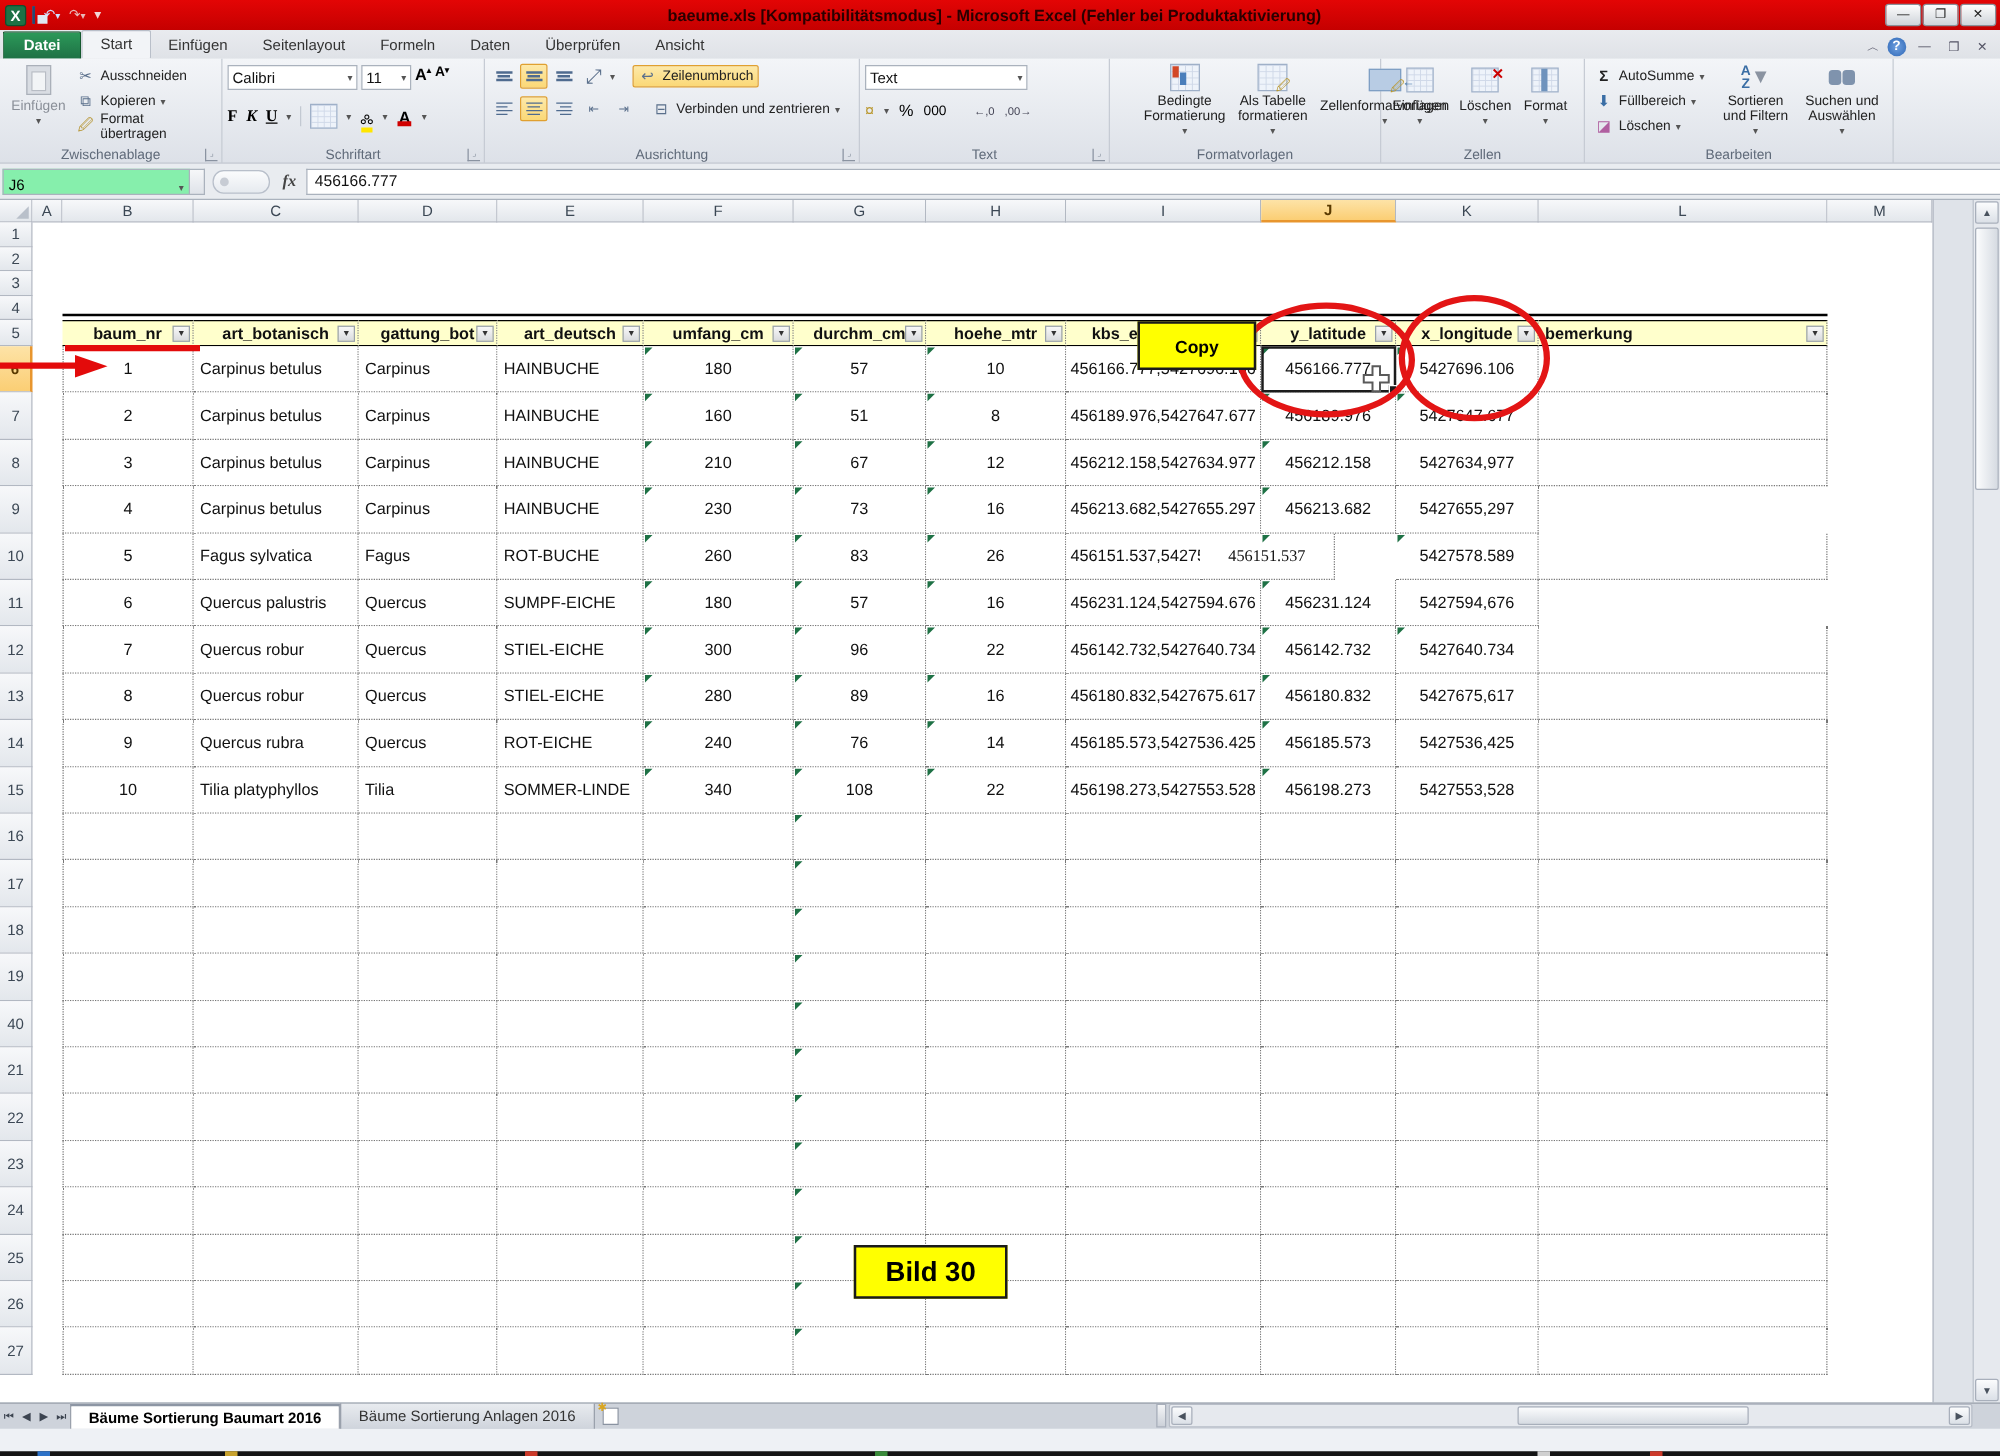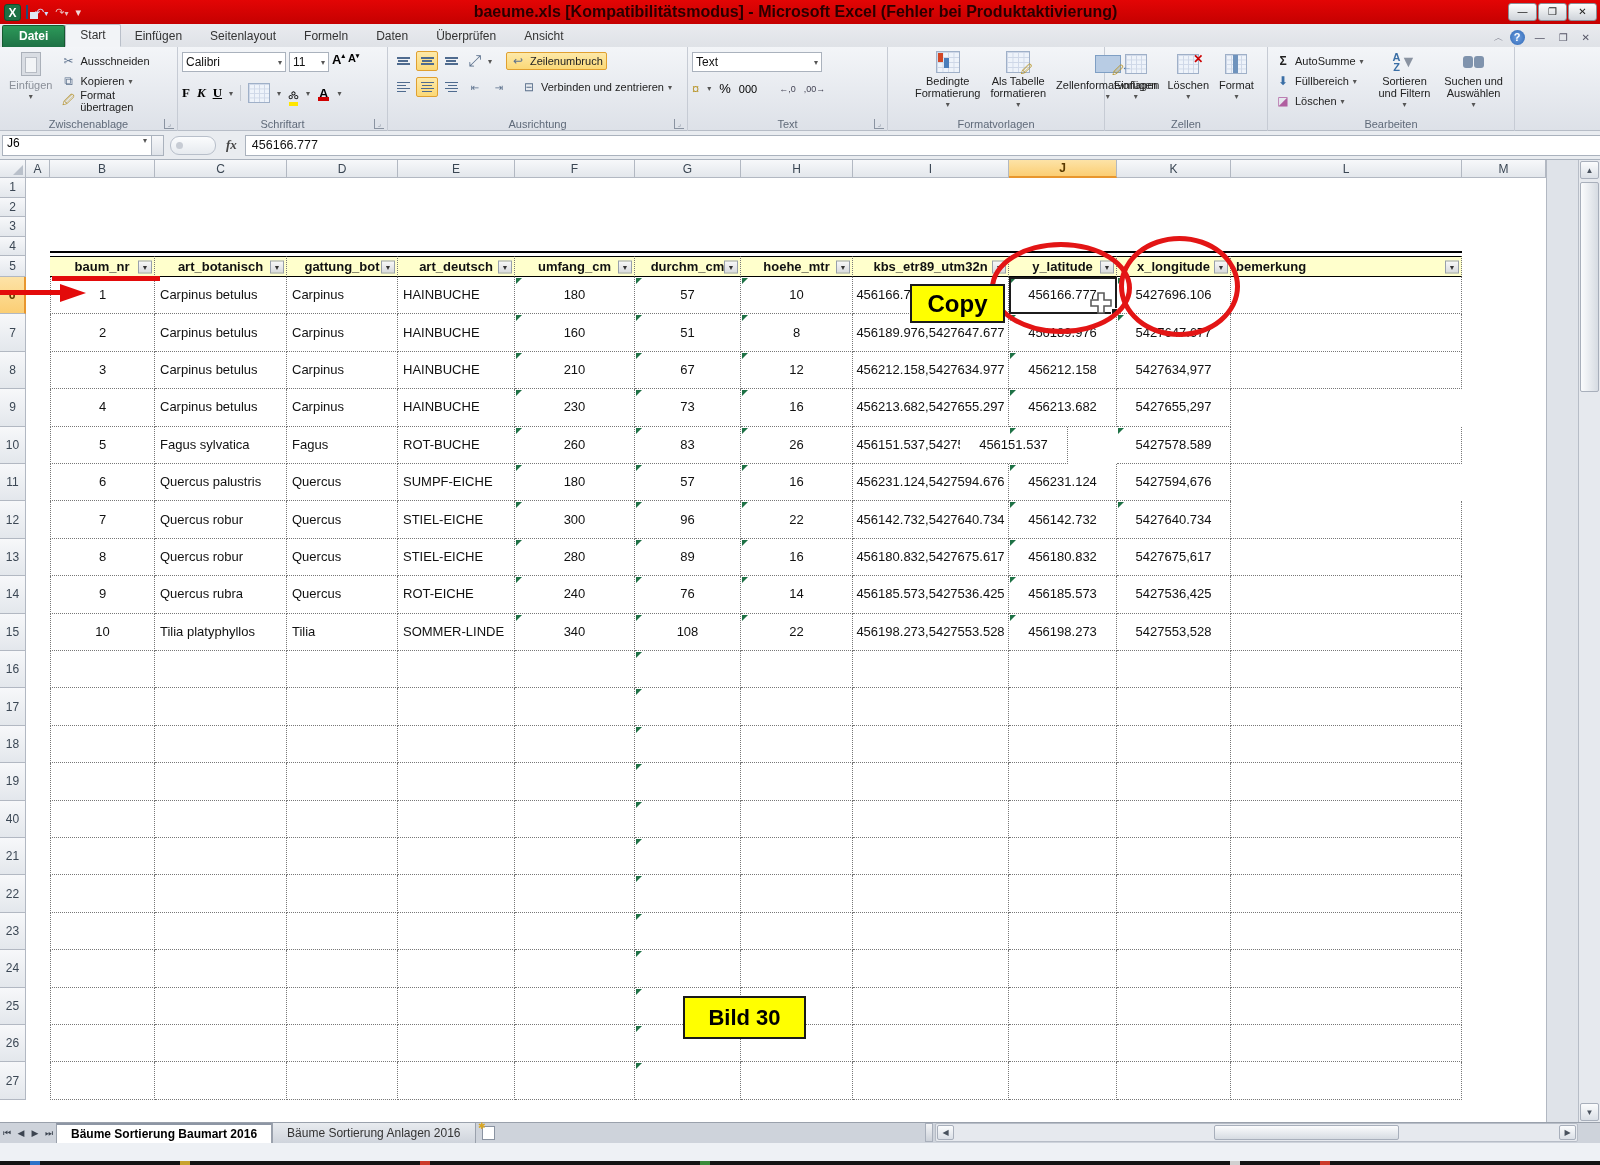--- a/index.html
+++ b/index.html
@@ -9,21 +9,21 @@
 
   
   #titlebar { position:absolute; left:0; top:0; width:1600px; height:24px;
     background:linear-gradient(#e30505,#c50000); display:flex; align-items:center; }
   .qat { display:flex; align-items:center; gap:3px; padding-left:4px; }
   .xl-logo { width:17px; height:17px; background:#1e7145; border-radius:3px; color:#fff;
     font-weight:bold; font-size:12px; text-align:center; line-height:17px; border:1px solid #0f4f2d;}
   .qbtn { color:#eef; font-size:11px; height:18px; line-height:18px; padding:0 2px; }
   .save-ic { width:14px; height:14px; background:#3a6ea5; border:1px solid #244a73; position:relative;}
   .save-ic:before{content:""; position:absolute; left:3px; top:6px; width:8px; height:7px; background:#dfe8f2;}
-  .tb-title { flex:1; text-align:center; color:#2a0000; font-size:16px; font-weight:bold; }
+  .tb-title { flex:1; text-align:center; color:#2a0000; font-size:13px; font-weight:bold; }
   .winbtns { display:flex; gap:1px; padding-right:3px; }
   .wbtn { width:29px; height:18px; background:linear-gradient(#fdfdfd,#cfd4da); border:1px solid #8a9099;
     border-radius:3px; font-size:10px; text-align:center; line-height:16px; color:#222; }
 
   
   #tabrow { position:absolute; left:0; top:24px; width:1600px; height:23px;
     background:linear-gradient(#e9ebef,#dfe2e7); display:flex; align-items:flex-end; }
   .file-tab { background:linear-gradient(#2c9959,#1e7145); color:#fff; font-weight:bold;
     padding:3px 16px 4px; font-size:12px; border:1px solid #15592f; border-bottom:none;
     margin-left:2px; border-radius:2px 2px 0 0;}
@@ -67,22 +67,22 @@
     linear-gradient(#cfd8e8 1px, transparent 1px) 0 0/100% 25%,
     linear-gradient(90deg,#cfd8e8 1px, transparent 1px) 0 0/25% 100%, #eef3fa;
     border:1px solid #9fb0c8; position:relative;}
   .fontletter { font-weight:bold; font-size:13px; font-family:"Liberation Serif",serif; }
   .ustack { position:relative; }
   .clrbar { position:absolute; left:1px; right:1px; bottom:0; height:4px; }
 
   
   #fbar { position:absolute; left:0; top:131px; width:1600px; height:29px;
     background:#e9ecf0; border-bottom:1px solid #aab2bd; display:flex; align-items:center; }
-  #namebox { width:150px; height:21px; background:#ffffff; border:1px solid #aab2bd; margin-left:2px;
-    display:flex; align-items:flex-start; justify-content:space-between; padding:0 4px; font-size:12px;}
+  #namebox { width:150px; height:21px; background:#86efac; border:1px solid #aab2bd; margin-left:2px;
+    display:flex; align-items:flex-end; justify-content:space-between; padding:0 4px; font-size:12px;}
   .nb-split { width:12px; height:21px; background:linear-gradient(#f6f7f9,#dfe3e9); border:1px solid #aab2bd; border-left:none;}
   .fx-pill { width:46px; height:19px; border:1px solid #b8bfca; border-radius:9px; background:linear-gradient(#fbfcfd,#e6eaef);
     margin-left:6px; display:flex; align-items:center; padding-left:5px;}
   .fx-dot { width:7px; height:7px; border-radius:50%; background:#c7ccd4; }
   .fx { font-family:"Liberation Serif",serif; font-style:italic; font-weight:bold; font-size:13px; color:#444; margin:0 8px 0 10px;}
   #fvalue { flex:1; height:21px; background:#fff; border:1px solid #aab2bd; border-right:none;
     font-size:12.5px; display:flex; align-items:center; padding-left:6px; color:#111;}
 
   
   #sheet { position:absolute; left:0; top:160px; width:1578px; height:962px; background:#fff; overflow:hidden; }
@@ -592,21 +592,21 @@
       <div class="cell lft" style="left: 155px; top: 266.6px; width: 132px; height: 37.4px; line-height: 16px;">Fagus sylvatica</div>
       <div class="cell lft" style="left: 287px; top: 266.6px; width: 111px; height: 37.4px; line-height: 16px;">Fagus</div>
       <div class="cell lft" style="left: 398px; top: 266.6px; width: 117px; height: 37.4px; line-height: 16px;">ROT-BUCHE</div>
       <div class="cell cen" style="left: 515px; top: 266.6px; width: 120px; height: 37.4px; line-height: 16px;">260</div>
       <span class="tri" style="left: 516px; top: 267.6px; position: absolute;"></span>
       <div class="cell cen" style="left: 635px; top: 266.6px; width: 106px; height: 37.4px; line-height: 16px;">83</div>
       <span class="tri" style="left: 636px; top: 267.6px; position: absolute;"></span>
       <div class="cell cen" style="left: 741px; top: 266.6px; width: 112px; height: 37.4px; line-height: 16px;">26</div>
       <span class="tri" style="left: 742px; top: 267.6px; position: absolute;"></span>
       <div class="cell cen" style="left: 853px; top: 266.6px; width: 156px; height: 37.4px; line-height: 16px;">456151.537,5427578.589</div>
-      <div class="cell cen" style="left: 960px; top: 266.6px; width: 108px; height: 37.4px; line-height: 16px;">456151.537</div>
+      <div class="cell cen" style="left: 960px; top: 266.6px; width: 108px; height: 37.4px; line-height: 16px; font-family: Liberation Serif, serif;">456151.537</div>
       <span class="tri" style="left: 1010px; top: 267.6px; position: absolute;"></span>
       <div class="cell cen" style="left: 1117px; top: 266.6px; width: 114px; height: 37.4px; line-height: 16px;">5427578.589</div>
       <span class="tri" style="left: 1118px; top: 267.6px; position: absolute;"></span>
       <div class="cell lft" style="left: 1231px; top: 266.6px; width: 231px; height: 37.4px; line-height: 16px; padding: 2px 4px;"></div>
       <div class="cell cen" style="left: 50px; top: 304px; width: 105px; height: 37.4px; line-height: 16px; border-left: 1px dotted rgb(119, 119, 119);">6</div>
       <div class="cell lft" style="left: 155px; top: 304px; width: 132px; height: 37.4px; line-height: 16px;">Quercus palustris</div>
       <div class="cell lft" style="left: 287px; top: 304px; width: 111px; height: 37.4px; line-height: 16px;">Quercus</div>
       <div class="cell lft" style="left: 398px; top: 304px; width: 117px; height: 37.4px; line-height: 16px;">SUMPF-EICHE</div>
       <div class="cell cen" style="left: 515px; top: 304px; width: 120px; height: 37.4px; line-height: 16px;">180</div>
       <span class="tri" style="left: 516px; top: 305px; position: absolute;"></span>
@@ -864,20 +864,20 @@
     <span class="tsdot" style="left:1230px;background:#d0d0d0;"></span>
     <span class="tsdot" style="left:1320px;background:#cc3a2a;"></span>
   </div>
 
   <div id="overlay">
     <div class="redline" style="left:52px; top:276px; width:108px; height:5px;"></div>
     <div class="redline" style="left:0; top:290px; width:62px; height:5px;"></div>
     <div class="arrowhead" style="left:60px; top:283.5px;"></div>
     <div class="redellipse" style="left:990px; top:242px; width:142px; height:92px;"></div>
     <div class="redellipse" style="left:1119px; top:236px; width:121px; height:101px;"></div>
-    <div class="ybox" style="left:910px; top:284px; width:95px; height:39px; font-size:24px;">Copy</div>
+    <div class="ybox" style="left:910px; top:257px; width:95px; height:39px; font-size:14px;">Copy</div>
     <div class="ybox" style="left:683px; top:996px; width:123px; height:43px; font-size:22px;">Bild 30</div>
     <svg style="position:absolute; left:1088px; top:290px;" width="26" height="26">
       <path d="M10 3 h6 v7 h7 v6 h-7 v7 h-6 v-7 h-7 v-6 h7 z" fill="#ffffff" stroke="#5a5a5a" stroke-width="1.6"></path>
     </svg>
   </div>
 
 </div>
 
 </body></html>

